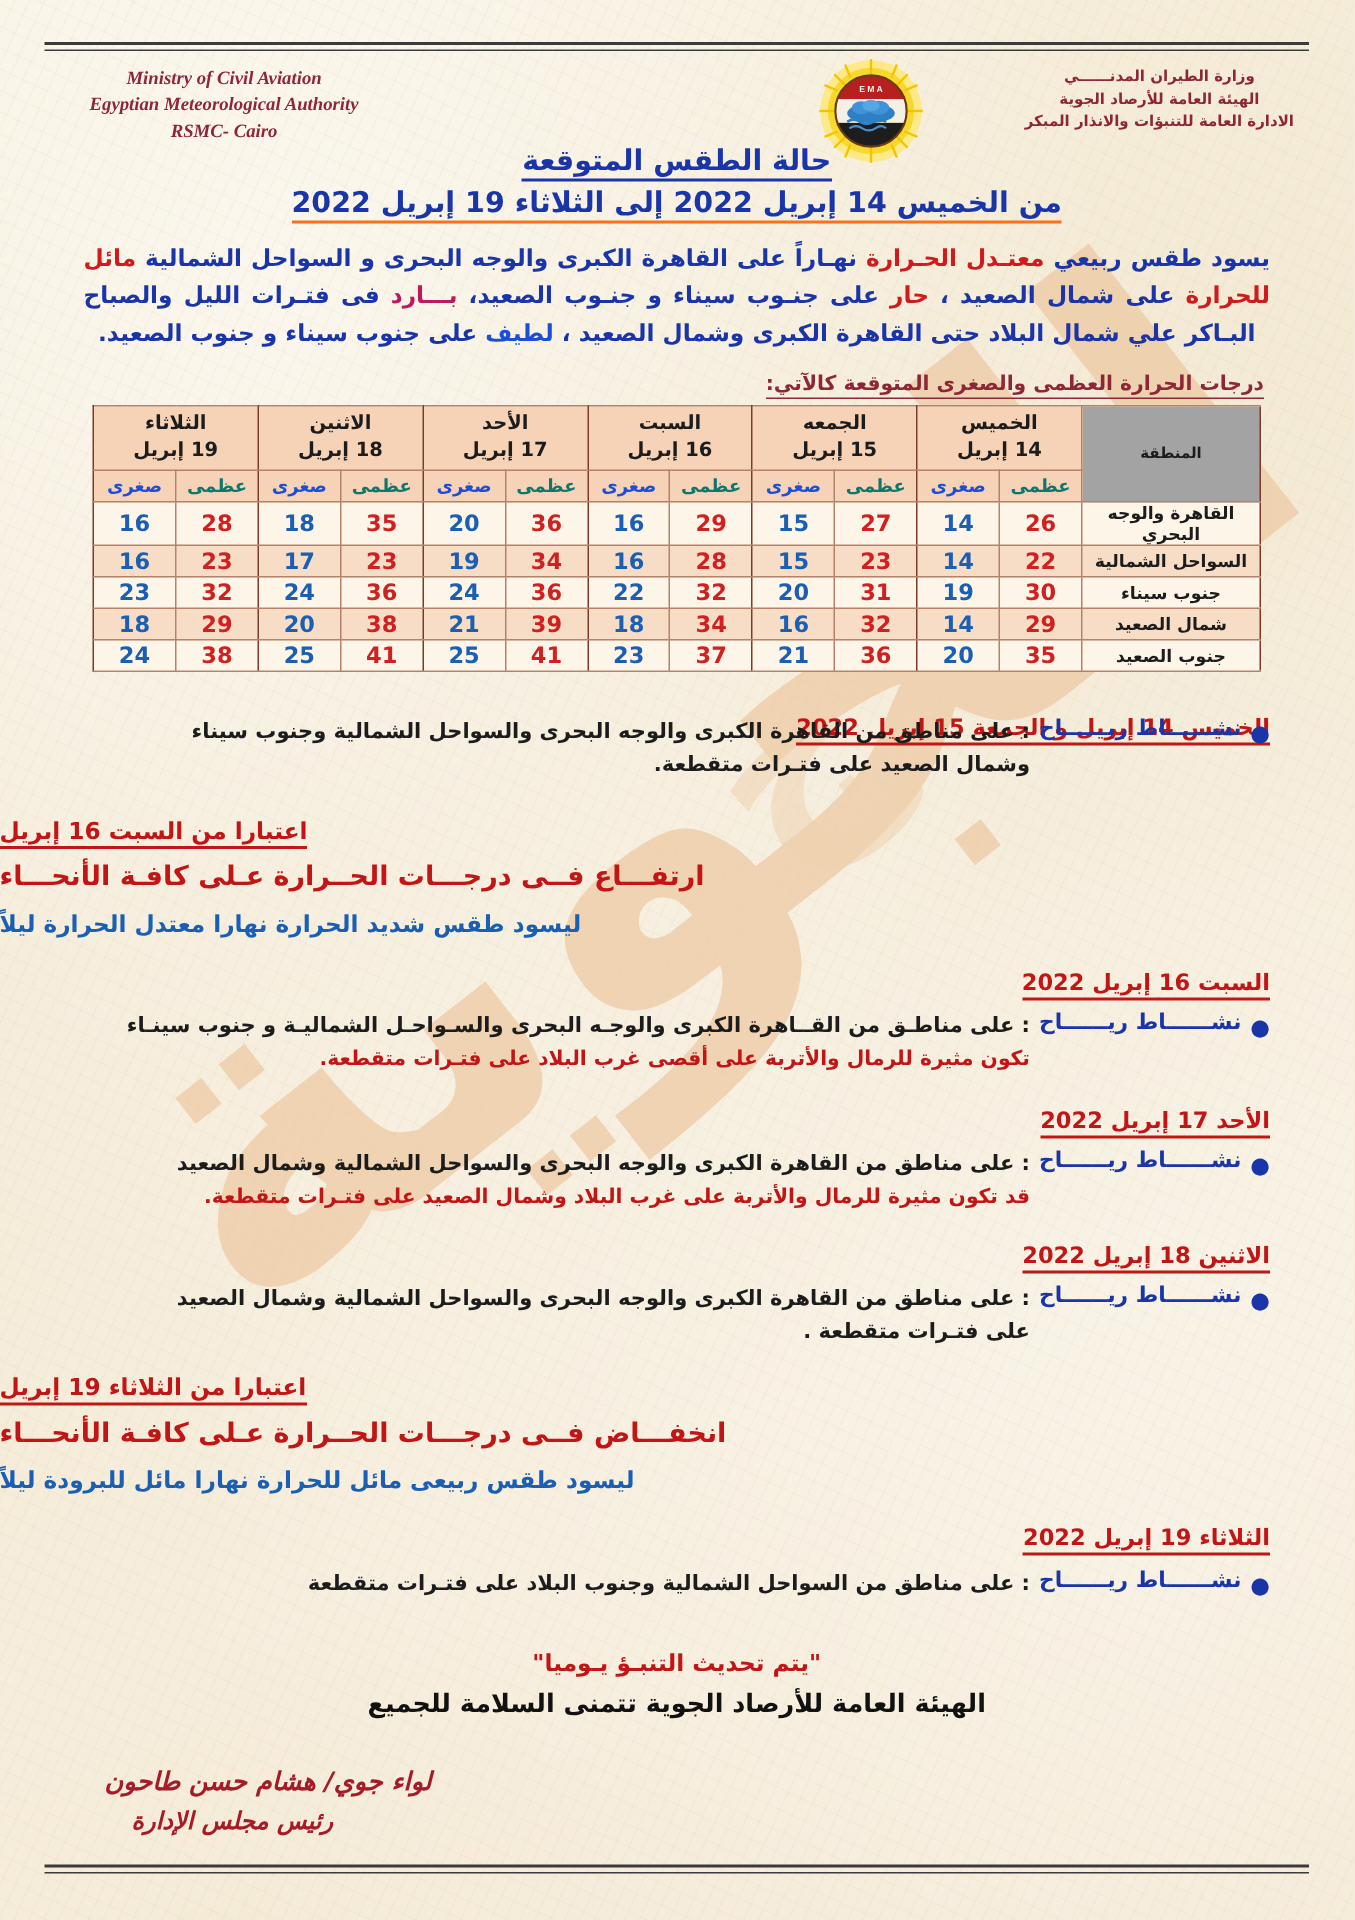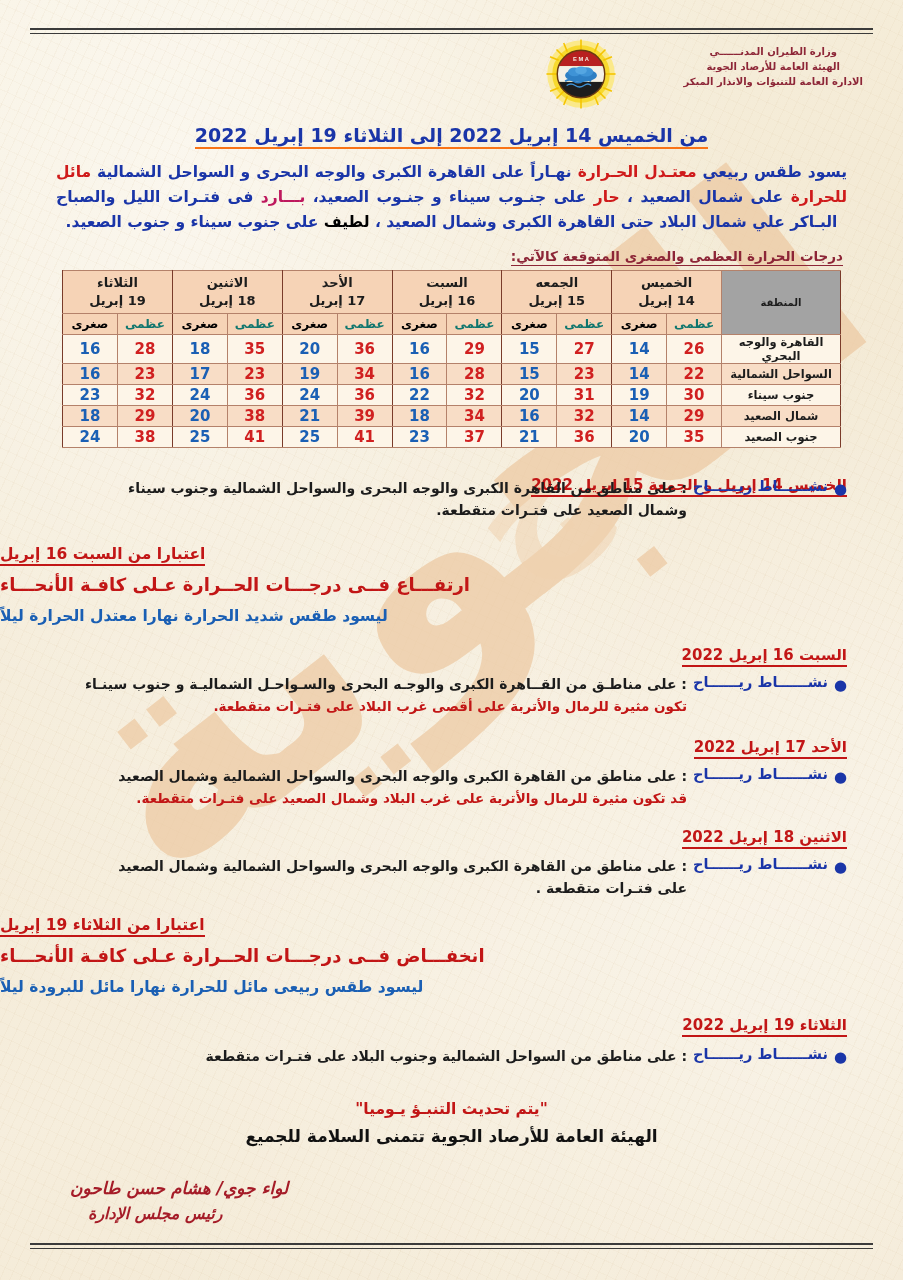--- a/index.html
+++ b/index.html
@@ -151,21 +151,21 @@
     color: #1a35a8;
     font-size: 15.5px;
     font-weight: bold;
     line-height: 1.62;
     text-align: justify;
     text-align-last: center;
   }
   #intro .hot    { color: #cf1b1b; }
   #intro .warm   { color: #cf1b1b; }
   #intro .cold   { color: #be185d; }
-  #intro .mild   { color: #000000; }
+  #intro .mild   { color: #1d4ed8; }
   #intro .lean   { color: #cf1b1b; }
 
   
   #table-caption {
     position: absolute;
     right: 60px;
     top: 248px;
     color: #8d2637;
     font-size: 13.5px;
     font-weight: bold;
@@ -212,21 +212,21 @@
     width: 118px;
     border-right: 0 !important;
   }
   .sub-head {
     background: #f6d3b6;
     height: 20px;
     font-size: 12px;
     font-weight: bold;
   }
   .sub-head.mx { color: #0f766e; }
-  .sub-head.mn { color: #000000; }
+  .sub-head.mn { color: #1d4ed8; }
   .sub-head.mn { border-left: 1.6px solid #7a3b2a !important; }
   .region-cell {
     font-size: 11.5px;
     font-weight: bold;
     color: #1c1c1c;
     text-align: center;
     border-right: 0 !important;
     background: transparent;
   }
   td.v-max { color: #d02020; font-size: 15px; font-weight: bold; }
@@ -355,20 +355,25 @@
 <div id="paper"></div>
 
 <div class="wm" id="wm-main">الجوية</div>
 <div class="wm" id="wm-small">ج</div>
 
 <div class="rule-top"></div>
 <div class="rule-bottom"></div>
 
 <div id="content">
 
+  <div id="header-en">
+    <div>Ministry of Civil Aviation</div>
+    <div>Egyptian Meteorological Authority</div>
+    <div>RSMC- Cairo</div>
+  </div>
 
   <div id="header-ar">
     <div>وزارة الطيران المدنــــــي</div>
     <div>الهيئة العامة للأرصاد الجوية</div>
     <div>الادارة العامة للتنبؤات والانذار المبكر</div>
   </div>
 
   <svg id="logo" viewBox="0 0 100 100">
     <g>
 
@@ -408,20 +413,21 @@
         <ellipse cx="57" cy="47" rx="10" ry="6.5" fill="#3f93d6"></ellipse>
         <ellipse cx="50" cy="45" rx="8" ry="5.5" fill="#55a6e2"></ellipse>
         <path d="M28 60 q6 -4 12 0 q6 4 12 0 q6 -4 12 0" stroke="#2e7fc4" stroke-width="2.5" fill="none"></path>
         <path d="M30 66 q6 -4 12 0 q6 4 12 0 q6 -4 10 0" stroke="#3f93d6" stroke-width="2" fill="none"></path>
       </g>
       <circle cx="50" cy="50" r="33" fill="none" stroke="#6b3b12" stroke-width="2"></circle>
       <text x="50" y="32" font-size="8" font-weight="bold" fill="#f4f0e6" text-anchor="middle" font-family="Liberation Sans, sans-serif">E M A</text>
     </g>
   </svg>
 
+  <div id="title-main"><span>حالة الطقس المتوقعة</span></div>
   <div id="title-sub"><span>من الخميس 14 إبريل 2022  إلى  الثلاثاء 19 إبريل 2022</span></div>
 
   <div id="intro">
     <span>يسود طقس ربيعي </span><span class="hot">معتـدل الحـرارة</span><span> نهـاراً على القاهرة الكبرى والوجه البحرى و السواحل الشمالية  </span><span class="lean">مائل للحرارة</span>
     <span>على شمال الصعيد ، </span><span class="warm">حار</span><span> على جنـوب سيناء و جنـوب الصعيد،  </span><span class="cold">بـــارد</span><span> فى فتـرات الليل والصباح البـاكر</span>
     <span>علي شمال البلاد حتى القاهرة الكبرى وشمال الصعيد ، </span><span class="mild">لطيف</span><span> على جنوب سيناء و جنوب الصعيد.</span>
   </div>
 
   <div id="table-caption">درجات الحرارة العظمى  والصغرى المتوقعة كالآتي:</div>
 

